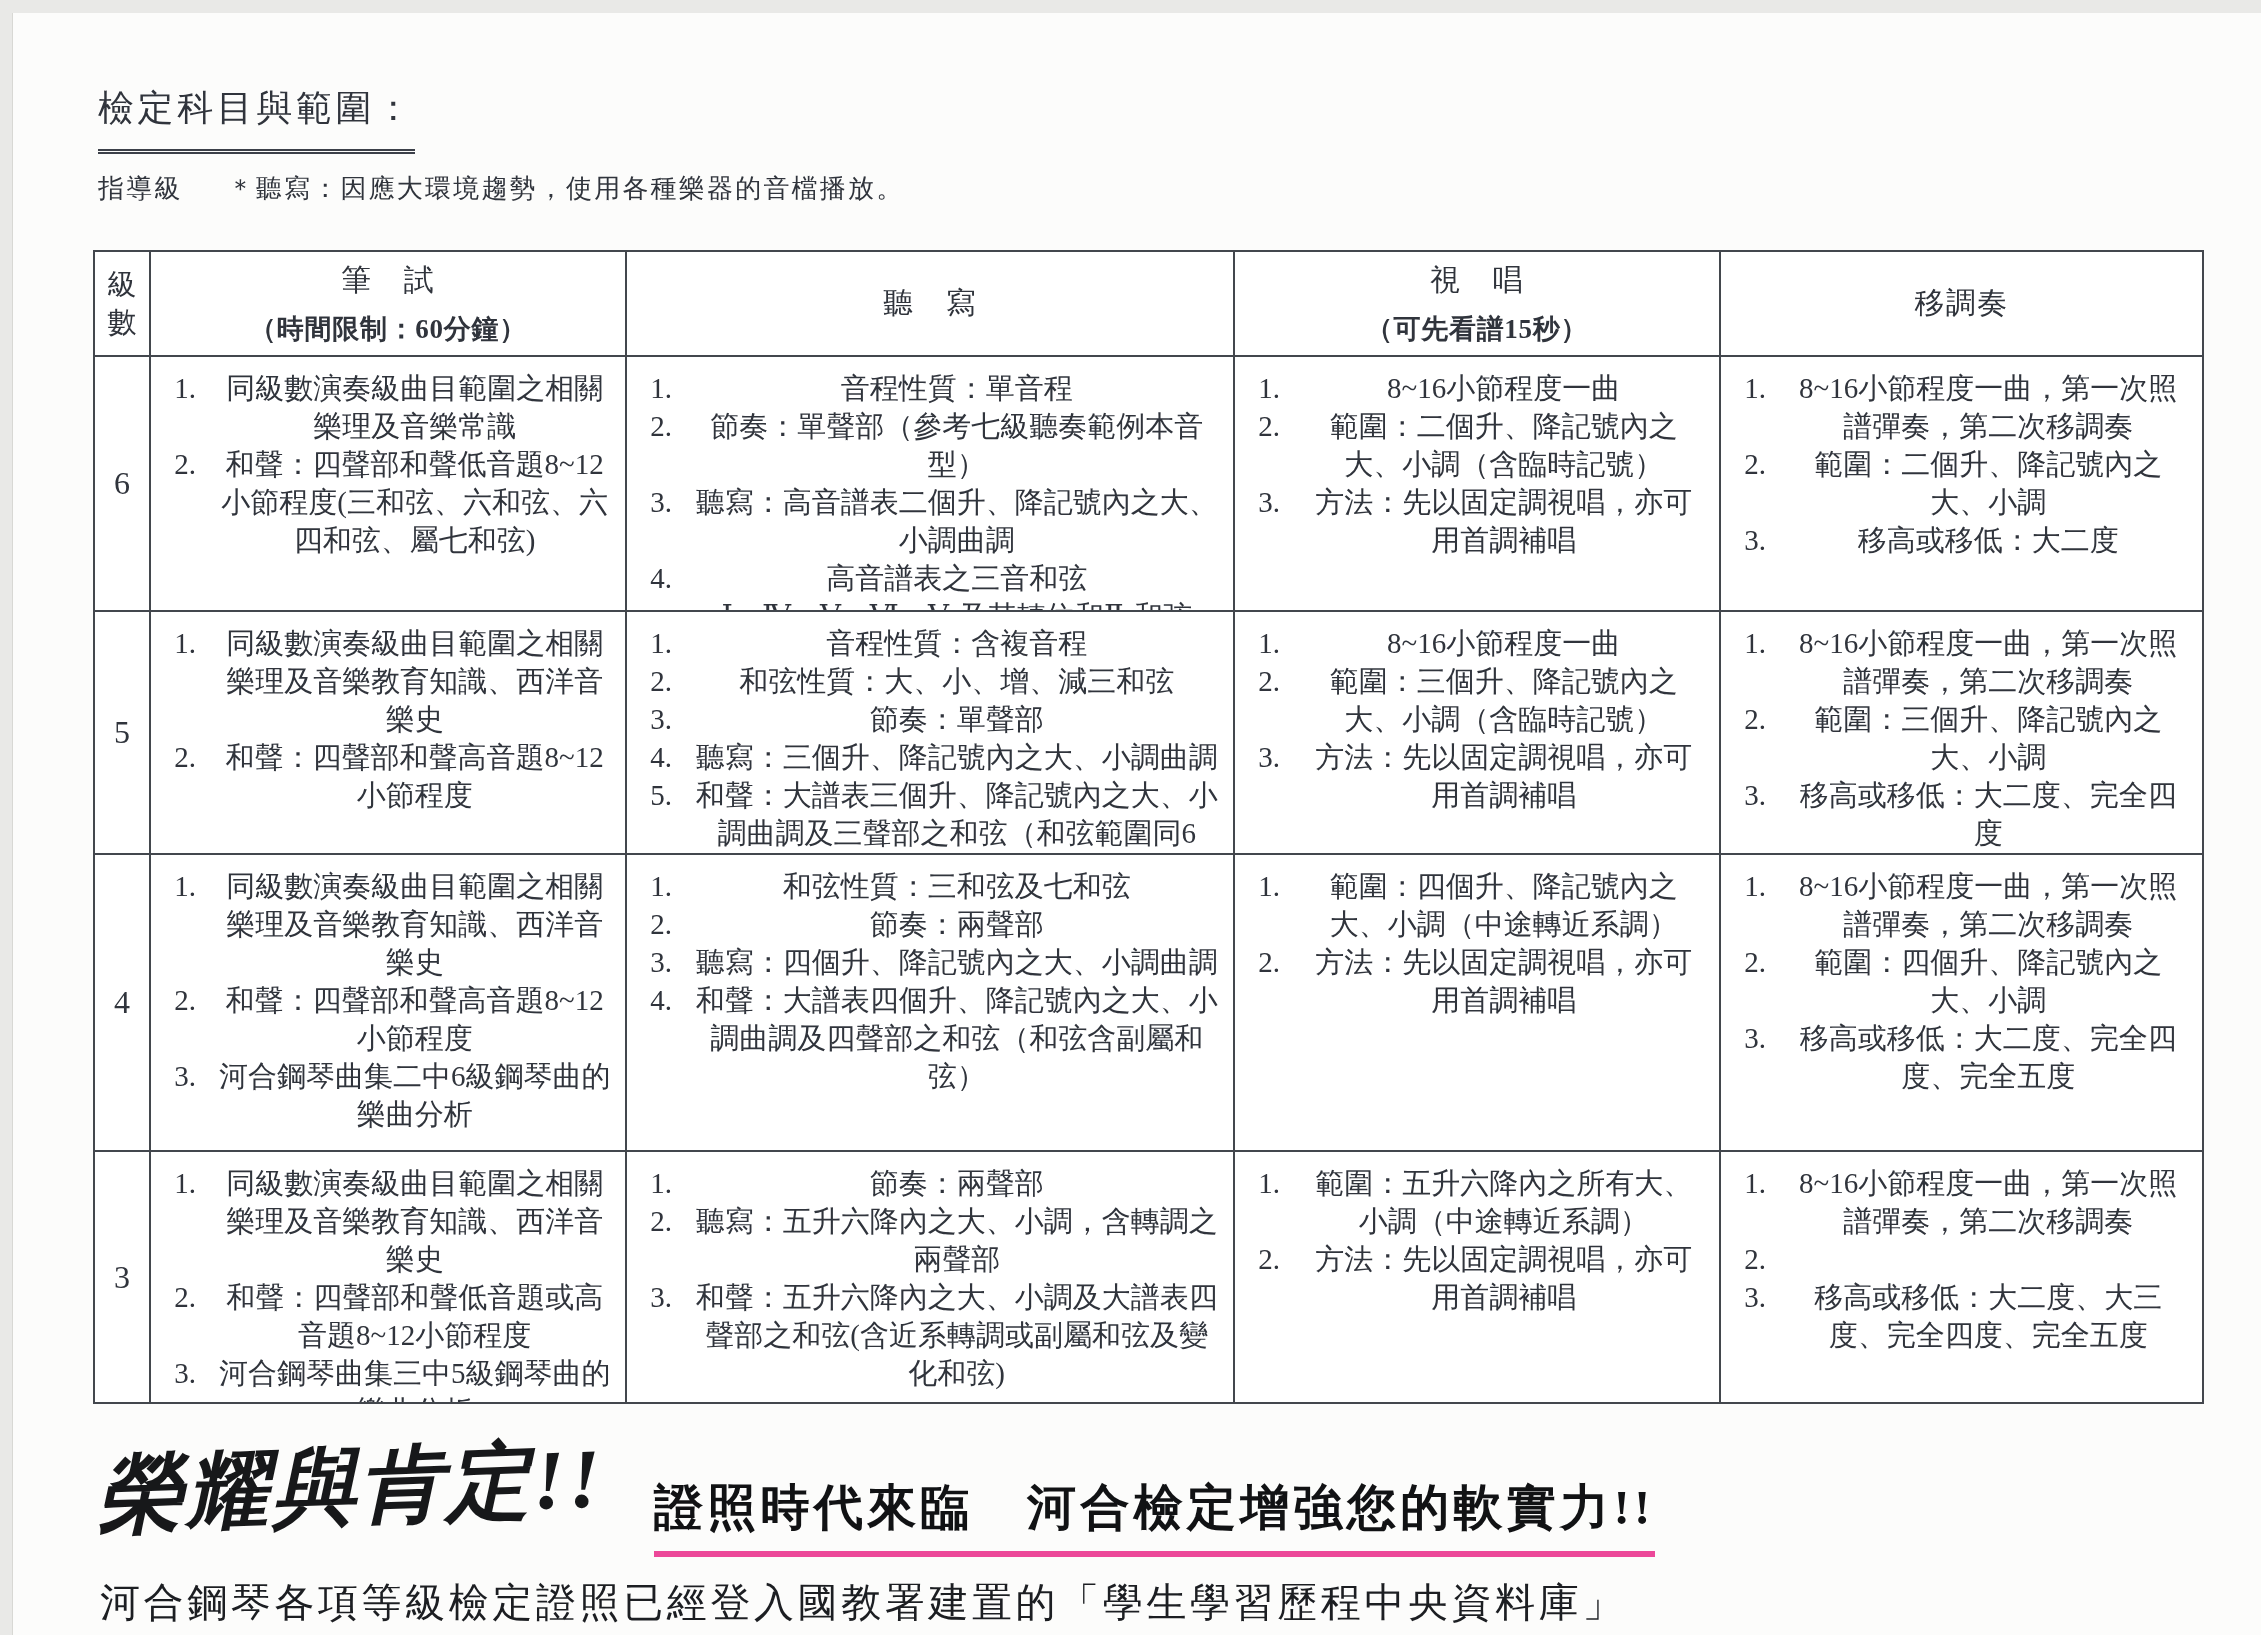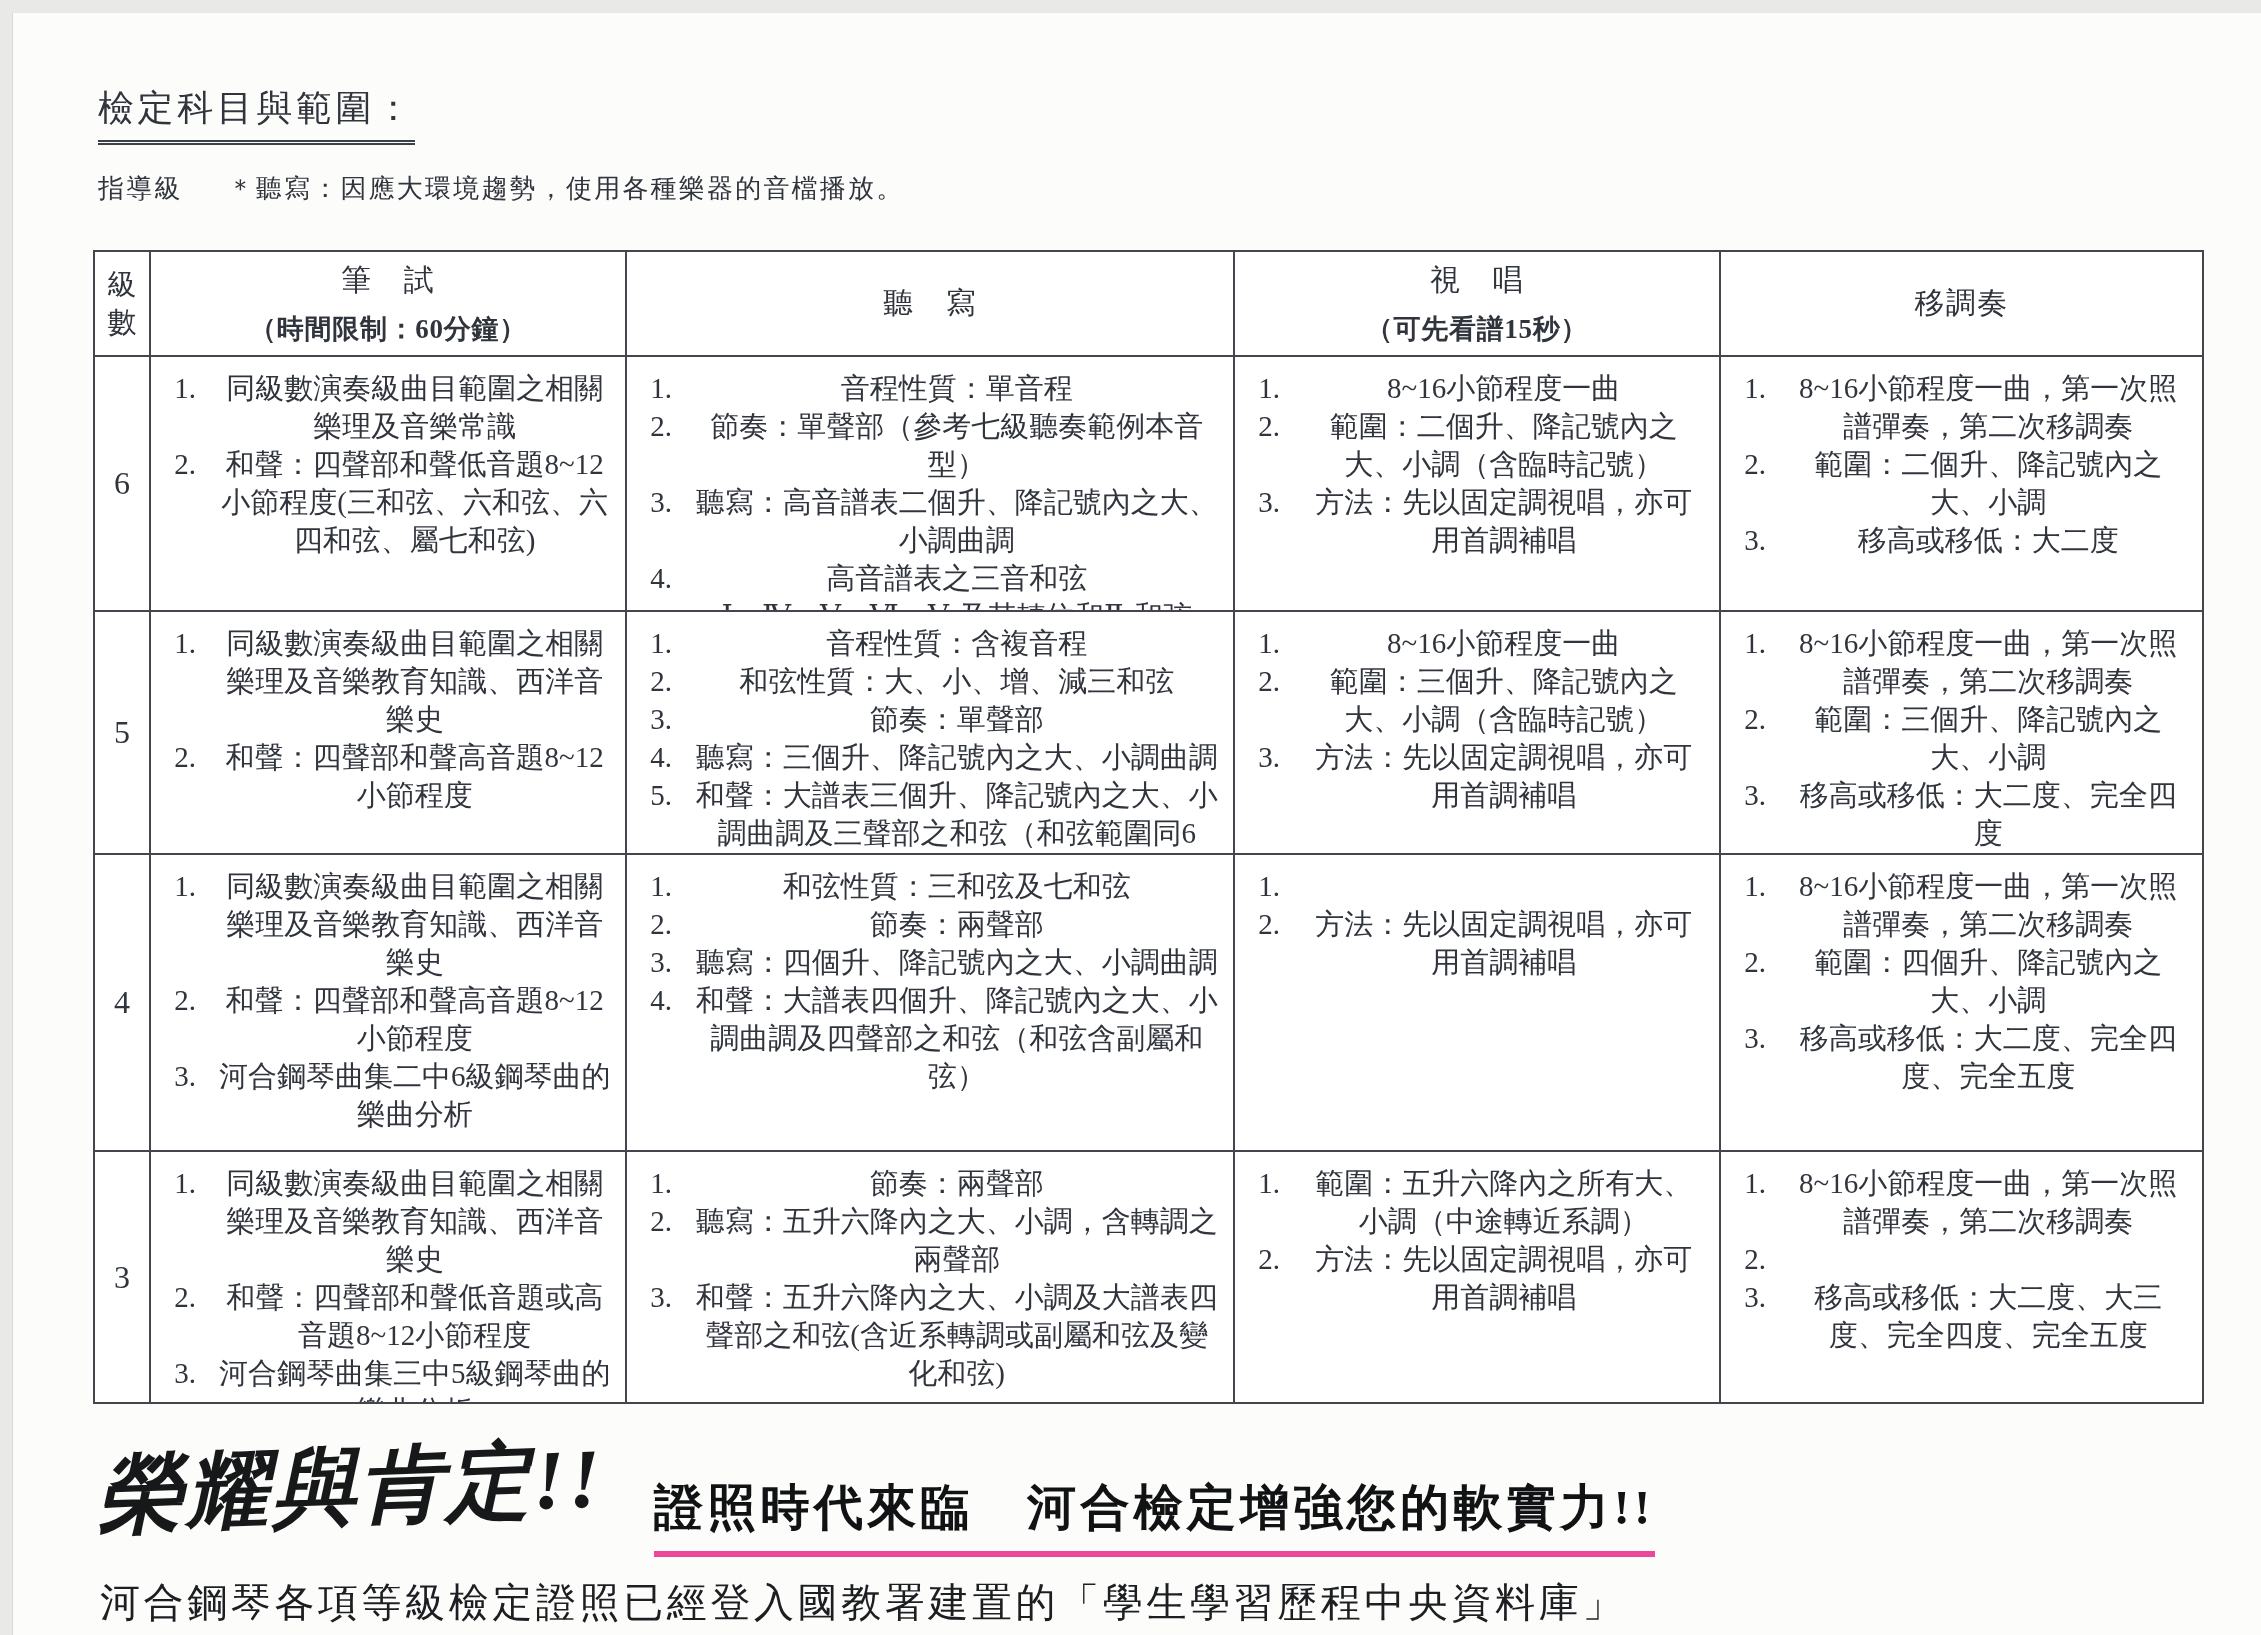--- a/index.html
+++ b/index.html
@@ -13,21 +13,21 @@
   }
   .page-surface {
     position: absolute; left: 11.6px; top: 13px; right: 0; bottom: 0;
     background: #fcfcfb;
     border-left: 0.7px solid #d8d8d4;
   }
   .doc-title {
     position: absolute; left: 98px; top: 84px;
     font-size: 36px; letter-spacing: 3.6px;
     border-bottom: 5px double #3c4049;
-    padding-bottom: 7px;
+    padding-bottom: 16px;
   }
   .doc-subtitle {
     position: absolute; left: 98px; top: 171px;
     font-size: 26px; letter-spacing: 2.2px;
   }
   .doc-subtitle .gap { display: inline-block; width: 45px; }
 
   
   .exam-table {
     position: absolute; left: 93px; top: 250px; width: 2111px;
@@ -273,20 +273,21 @@
           <span class="txt">聽寫：四個升、降記號內之大、小調曲調</span>
         </div>
         <div class="item">
           <span class="num">4.</span>
           <span class="txt">和聲：大譜表四個升、降記號內之大、小調曲調及四聲部之和弦（和弦含副屬和弦）</span>
         </div>
       </div>
       <div class="cell content-cell">
         <div class="item">
           <span class="num">1.</span>
+          <span class="txt">範圍：四個升、降記號內之大、小調（中途轉近系調）</span>
         </div>
         <div class="item">
           <span class="num">2.</span>
           <span class="txt">方法：先以固定調視唱，亦可用首調補唱</span>
         </div>
       </div>
       <div class="cell content-cell">
         <div class="item">
           <span class="num">1.</span>
           <span class="txt">8~16小節程度一曲，第一次照譜彈奏，第二次移調奏</span>

